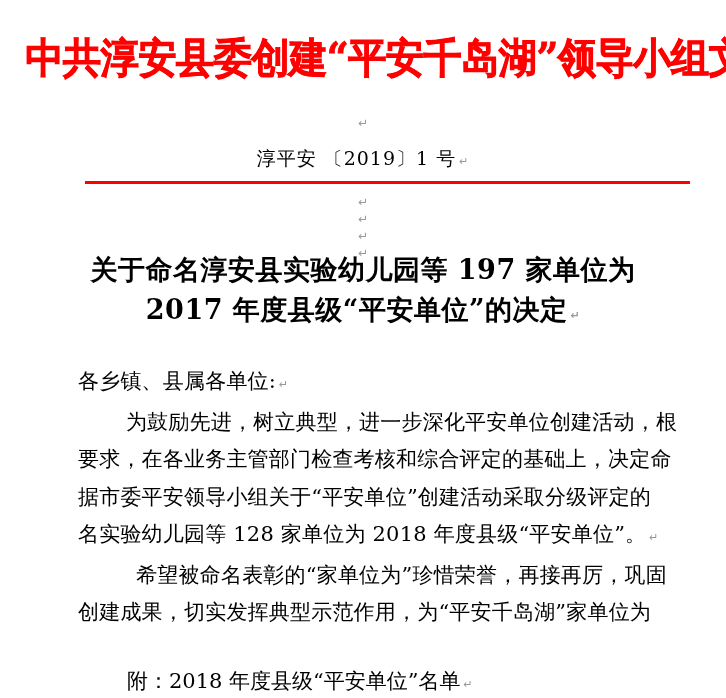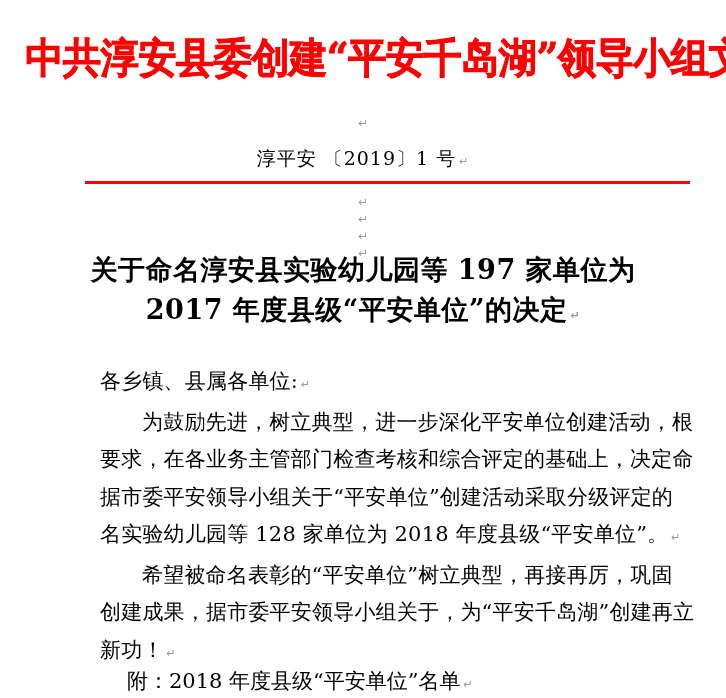--- a/index.html
+++ b/index.html
@@ -109,32 +109,32 @@
     font-weight: bold;
     line-height: 40px;
     letter-spacing: 0.5px;
     white-space: nowrap;
   }
   .doc-title .line { display: block; }
 
   
   .body-block {
     position: absolute;
-    left: 100px;
+    left: 78px;
     top: 363px;
     width: 605px;
     font-size: 21px;
     line-height: 37.5px;
     letter-spacing: 0.2px;
   }
   .body-block p {
     margin: 0;
     white-space: nowrap;
   }
-  .indent { text-indent: 2em; }
+  .indent { text-indent: 2em; text-align: center; }
 
   .attach {
     position: absolute;
     left: 85px;
     top: 664px;
     width: 605px;
     font-size: 21px;
     line-height: 34px;
     white-space: nowrap;
     text-indent: 2em;
@@ -171,21 +171,20 @@
 
   <div class="body-block">
 
     <p><span>各乡镇、县属各单位:</span><span class="pilcrow-inline">↵</span></p>
 
     <p class="indent">为鼓励先进，树立典型，进一步深化平安单位创建活动，根</p>
     <p>要求，在各业务主管部门检查考核和综合评定的基础上，决定命</p>
     <p>据市委平安领导小组关于“平安单位”创建活动采取分级评定的</p>
     <p><span>名实验幼儿园等 128 家单位为 2018 年度县级“平安单位”。</span><span class="pilcrow-inline">↵</span></p>
 
-    <p class="indent">希望被命名表彰的“平安单位”树立典型，再接再厉，巩固</p>
-    <p>创建成果，据市委平安领导小组关于，为“平安千岛湖”创建再立</p>
-    <p><span>新功！</span><span class="pilcrow-inline">↵</span></p>
+    <p class="indent">希望被命名表彰的“家单位为”珍惜荣誉，再接再厉，巩固</p>
+    <p>创建成果，切实发挥典型示范作用，为“平安千岛湖”家单位为</p>
 
   </div>
 
   <div class="attach"><span>附：2018 年度县级“平安单位”名单</span><span class="pilcrow-inline">↵</span></div>
 
 </div>
 
 </body></html>

